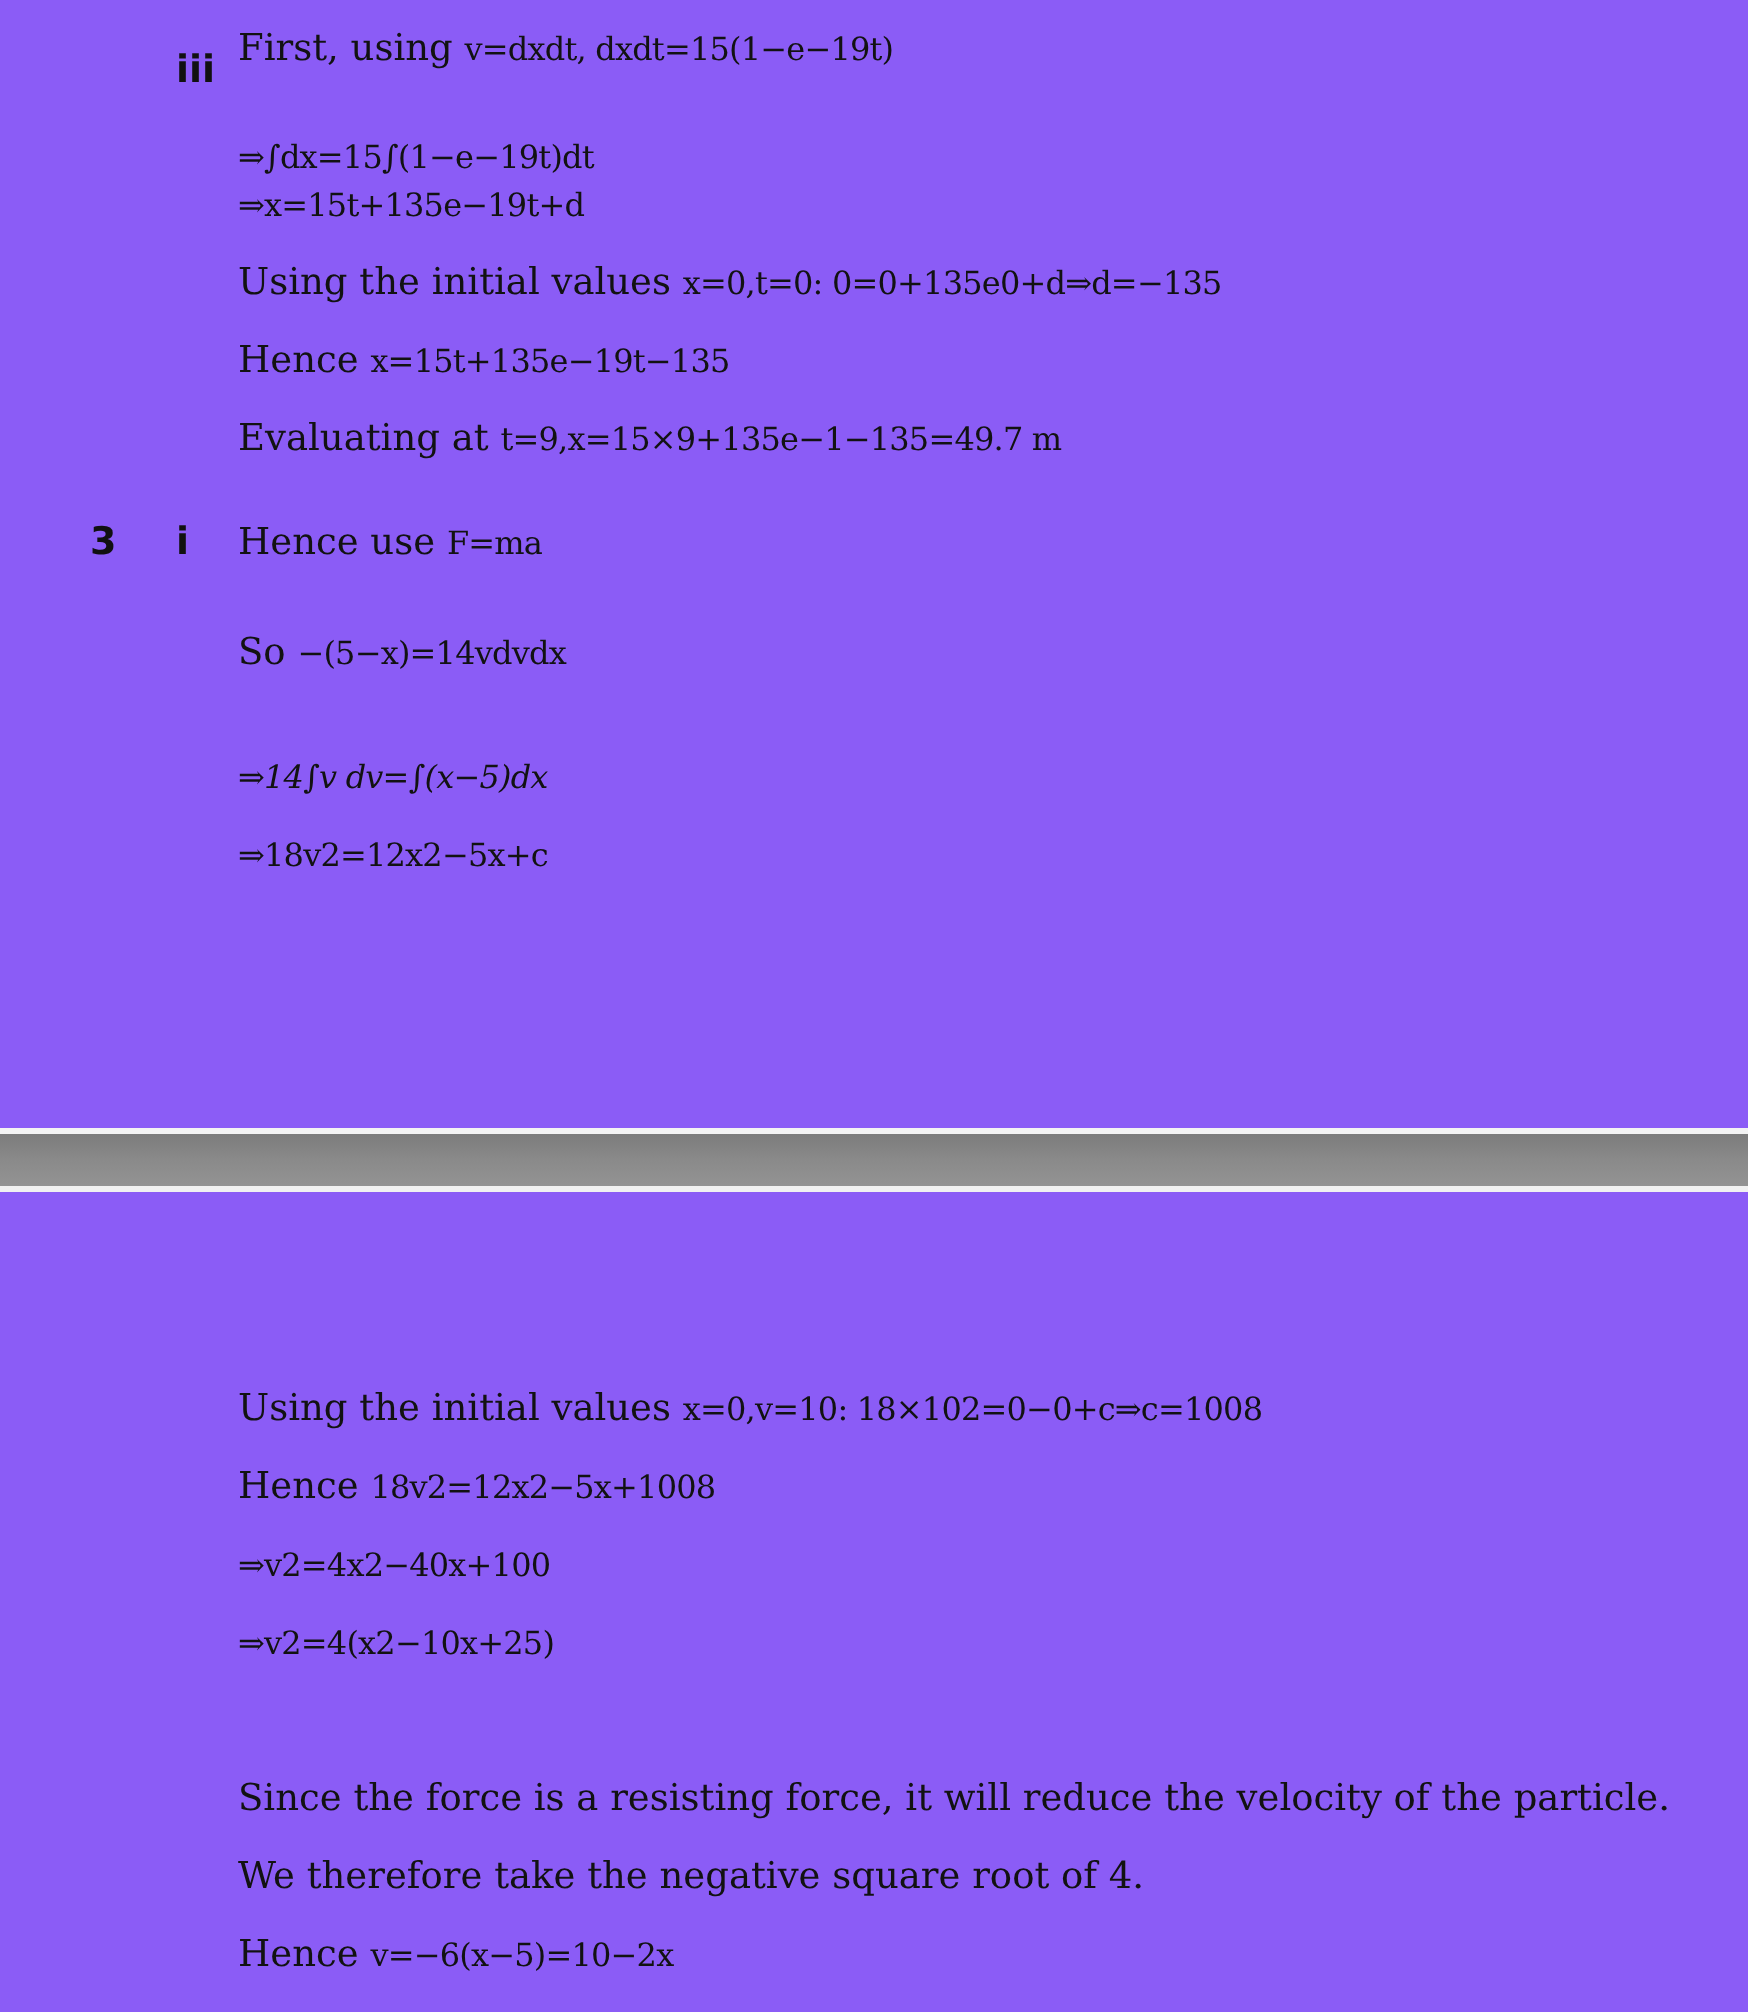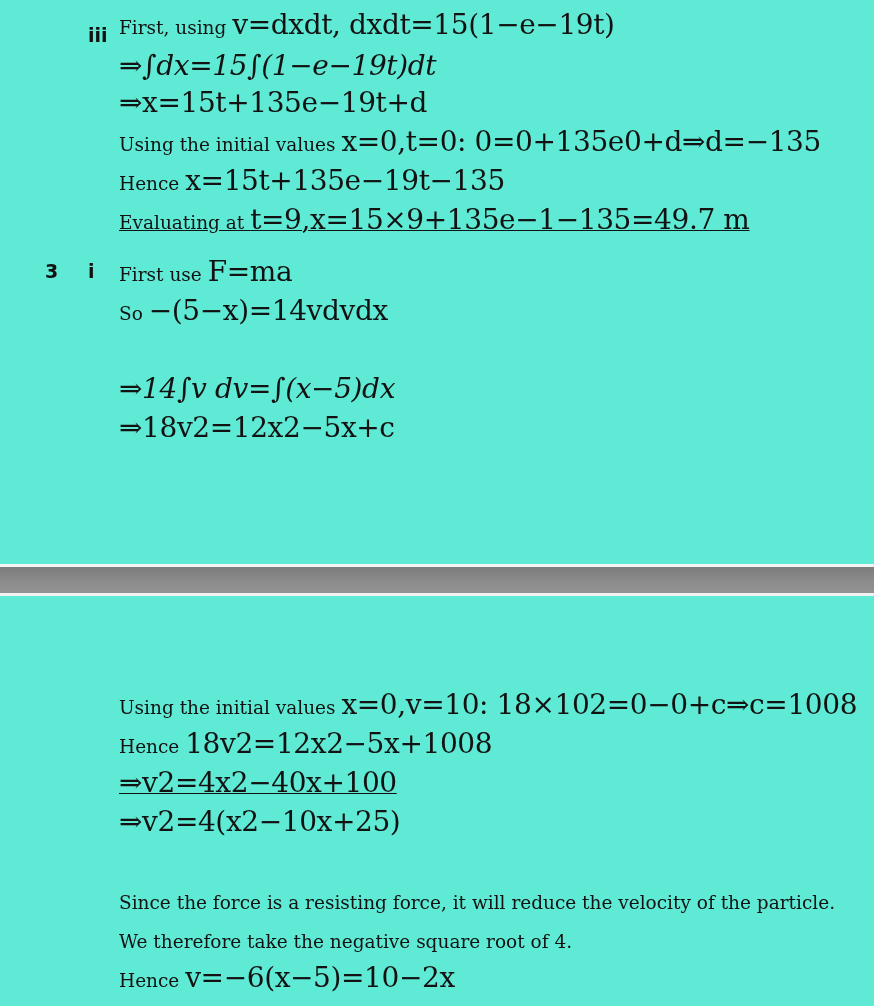--- a/index.html
+++ b/index.html
@@ -4,42 +4,42 @@
 <style>
   html, body {
     margin: 0;
     padding: 0;
     background: #ffffff;
   }
   #screen {
     position: relative;
     width: 874px;
     height: 1006px;
-    background: #5eead4;
+    background: #8b5cf6;
     overflow: hidden;
     font-family: "DejaVu Serif", serif;
     color: #121212;
   }
   .pdf-page {
     position: absolute;
     left: 0;
     width: 874px;
   }
   #page-1 { top: 0; height: 564px; }
   #page-2 { top: 596px; height: 310px; }
   
   .line {
     position: absolute;
     left: 119px;
     height: 30px;
     line-height: 30px;
     white-space: pre;
   }
   .prose { font-size: 18.5px; }
-  .math  { font-size: 28px; letter-spacing: -0.4px; }
+  .math  { font-size: 16px; letter-spacing: -0.4px; }
   .marker {
     position: absolute;
     font-family: "DejaVu Sans", "Liberation Sans", sans-serif;
     font-weight: bold;
     font-size: 19px;
     line-height: 22px;
     color: #111111;
   }
   #marker-iii { left: 88px; top: 24px; }
   #marker-q3  { left: 45px; top: 260px; }
@@ -51,37 +51,37 @@
     width: 874px;
     height: 32px;
   }
   .sep-edge-top    { height: 3px;  background: #f3f3f3; }
   .sep-bar         { height: 26px; background: linear-gradient(180deg, #7c7c7c 0%, #8a8a8a 50%, #939393 100%); }
   .sep-edge-bottom { height: 3px;  background: #f1f1f1; }
 
   
   #p2-l1 { top:  94px; }
   #p2-l2 { top: 133px; }
-  #p2-l3 { top: 172px; text-decoration: underline; }
+  #p2-l3 { top: 172px; }
   #p2-l4 { top: 211px; }
   #p2-l5 { top: 250px; }
   #p2-l6 { top: 289px; }
   #p2-l7 { top: 328px; }
   #p2-l8 { top: 367px; }
 
   
   #p1-l1 { top:  10px; }
-  #p1-l2 { top:  51px; font-style: italic; }
+  #p1-l2 { top:  64px; }
   #p1-l3 { top:  88px; }
   #p1-l4 { top: 127px; }
   #p1-l5 { top: 166px; }
-  #p1-l6 { top: 205px; text-decoration: underline; }
+  #p1-l6 { top: 205px; }
   
   #q3-l1 { top: 257px; }
-  #q3-l2 { top: 296px; }
+  #q3-l2 { top: 312px; }
   #q3-l3 { top: 335px; }
   #q3-l4 { top: 374px; font-style: italic; }
   #q3-l5 { top: 413px; }
 </style>
 </head>
 <body>
 
 <div id="screen">
 
   <div class="pdf-page" id="page-1">
@@ -91,21 +91,21 @@
     <div class="line" id="p1-l1"><span class="prose">First, using </span><span class="math">v=dxdt, dxdt=15(1−e−19t)</span></div>
     <div class="line" id="p1-l2"><span class="prose"></span><span class="math">⇒∫dx=15∫(1−e−19t)dt</span></div>
     <div class="line" id="p1-l3"><span class="prose"></span><span class="math">⇒x=15t+135e−19t+d</span></div>
     <div class="line" id="p1-l4"><span class="prose">Using the initial values </span><span class="math">x=0,t=0: 0=0+135e0+d⇒d=−135</span></div>
     <div class="line" id="p1-l5"><span class="prose">Hence </span><span class="math">x=15t+135e−19t−135</span></div>
     <div class="line" id="p1-l6"><span class="prose">Evaluating at </span><span class="math">t=9,x=15×9+135e−1−135=49.7 m</span></div>
 
     <span class="marker" id="marker-q3">3</span>
     <span class="marker" id="marker-3i">i</span>
 
-    <div class="line" id="q3-l1"><span class="prose">First use </span><span class="math">F=ma</span></div>
+    <div class="line" id="q3-l1"><span class="prose">Hence use </span><span class="math">F=ma</span></div>
     <div class="line" id="q3-l2"><span class="prose">So </span><span class="math">−(5−x)=14vdvdx</span></div>
     <div class="line" id="q3-l4"><span class="prose"></span><span class="math">⇒14∫v dv=∫(x−5)dx</span></div>
     <div class="line" id="q3-l5"><span class="prose"></span><span class="math">⇒18v2=12x2−5x+c</span></div>
 
   </div>
 
   <div id="page-separator">
     <div class="sep-edge-top"></div>
     <div class="sep-bar"></div>
     <div class="sep-edge-bottom"></div>

